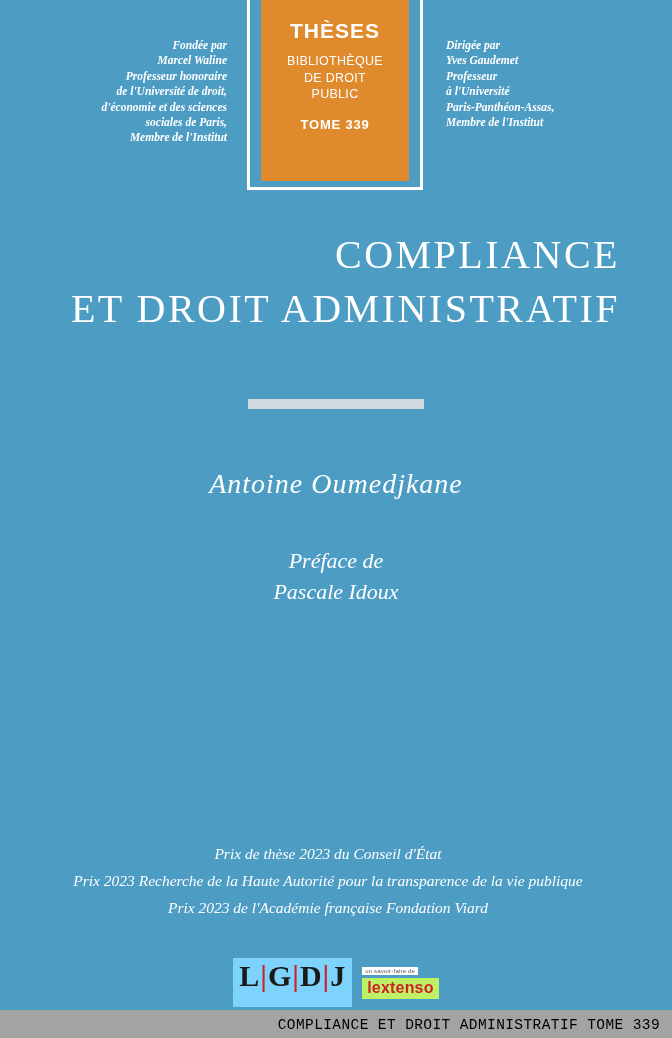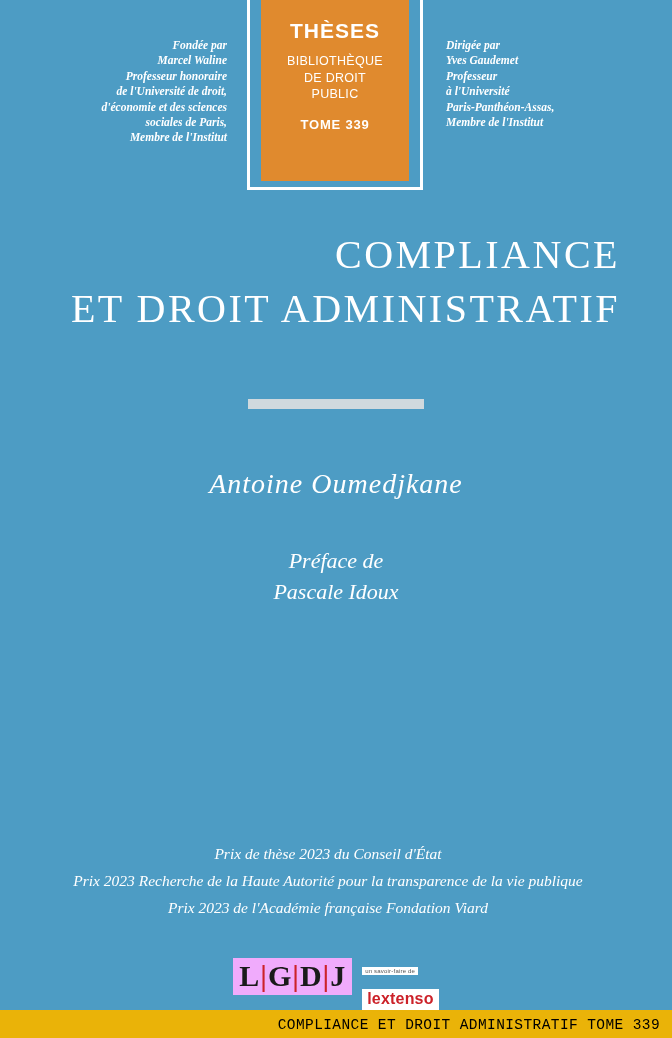--- a/index.html
+++ b/index.html
@@ -173,22 +173,22 @@
     height: 38px;
   }
   .lgdj {
     display: inline-block;
     vertical-align: top;
     font-family: "Liberation Serif", serif;
     font-weight: bold;
     font-size: 30px;
     letter-spacing: 1px;
     color: #1a1a1a;
-    background: #f0abfc;
-    padding: 2px 6px 3px 6px;
+    background: #7dd3fc;
+    padding: 2px 6px 15px 6px;
     line-height: 32px;
   }
   .lgdj span.sep {
     color: #cc2229;
     font-weight: bold;
   }
   .lextenso {
     display: inline-block;
     vertical-align: top;
     margin-left: 6px;
@@ -202,35 +202,35 @@
     background: #ffffff;
     padding: 1px 3px;
     letter-spacing: 0.2px;
     display: inline-block;
   }
   .lex-name {
     font-family: "Liberation Sans", sans-serif;
     font-size: 16px;
     font-weight: bold;
     color: #cc2229;
-    background: #ffffff;
+    background: #bef264;
     padding: 1px 5px 2px 5px;
     display: block;
-    margin-top: 12px;
+    margin-top: 1px;
     letter-spacing: 0.2px;
   }
 
   
   #caption-bar {
     position: absolute;
     top: 1010px;
     left: 0;
     width: 672px;
     height: 28px;
-    background: #eab308;
+    background: #a3a3a3;
     text-align: right;
     box-sizing: border-box;
     padding: 5px 12px 0 0;
   }
   #caption-bar .cap-text {
     font-family: "Liberation Mono", monospace;
     font-size: 14.5px;
     color: #000000;
     letter-spacing: 0.4px;
   }

